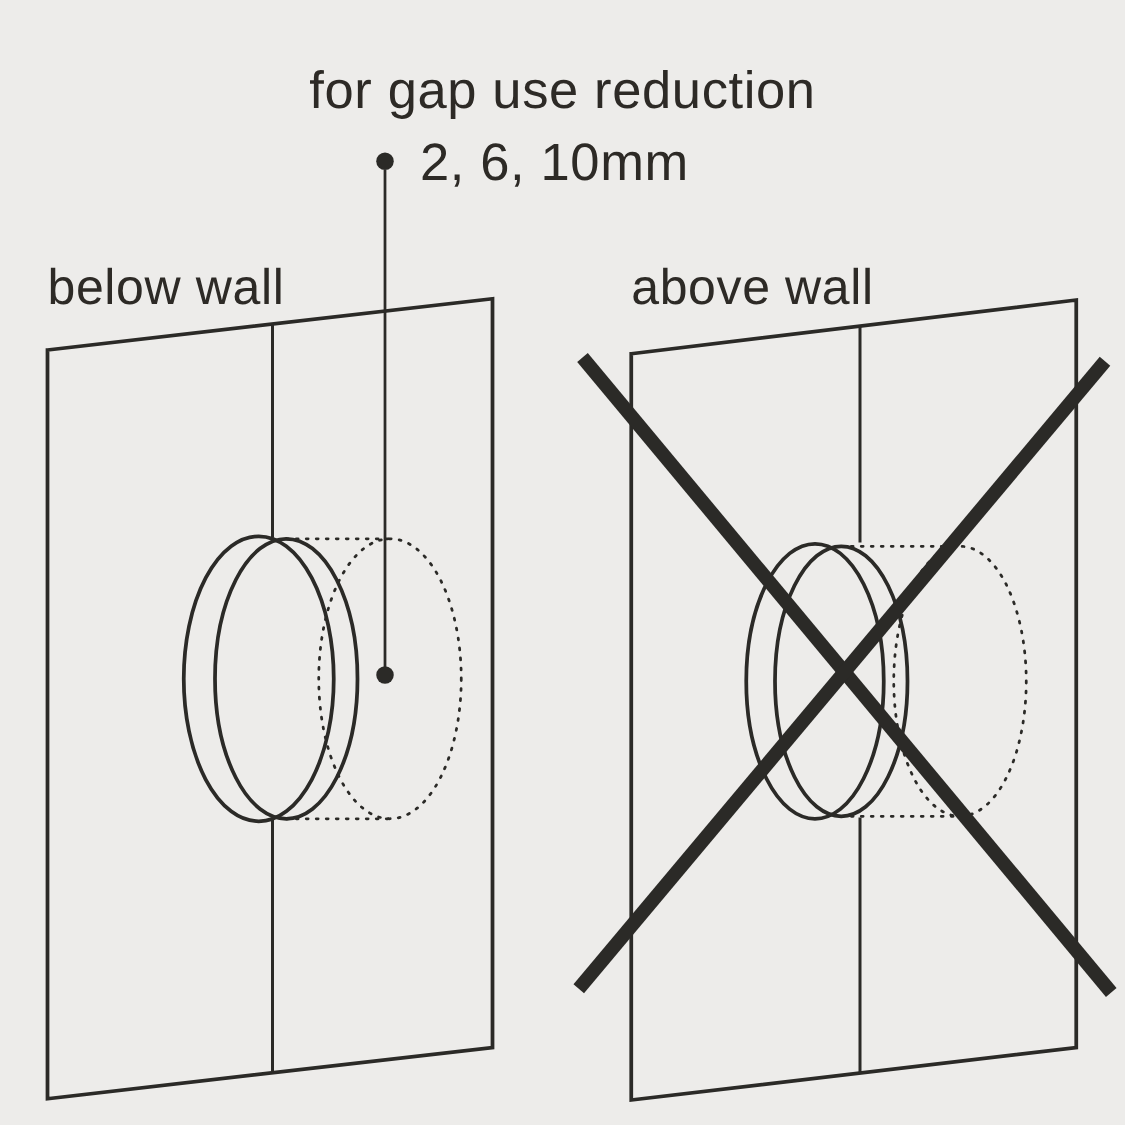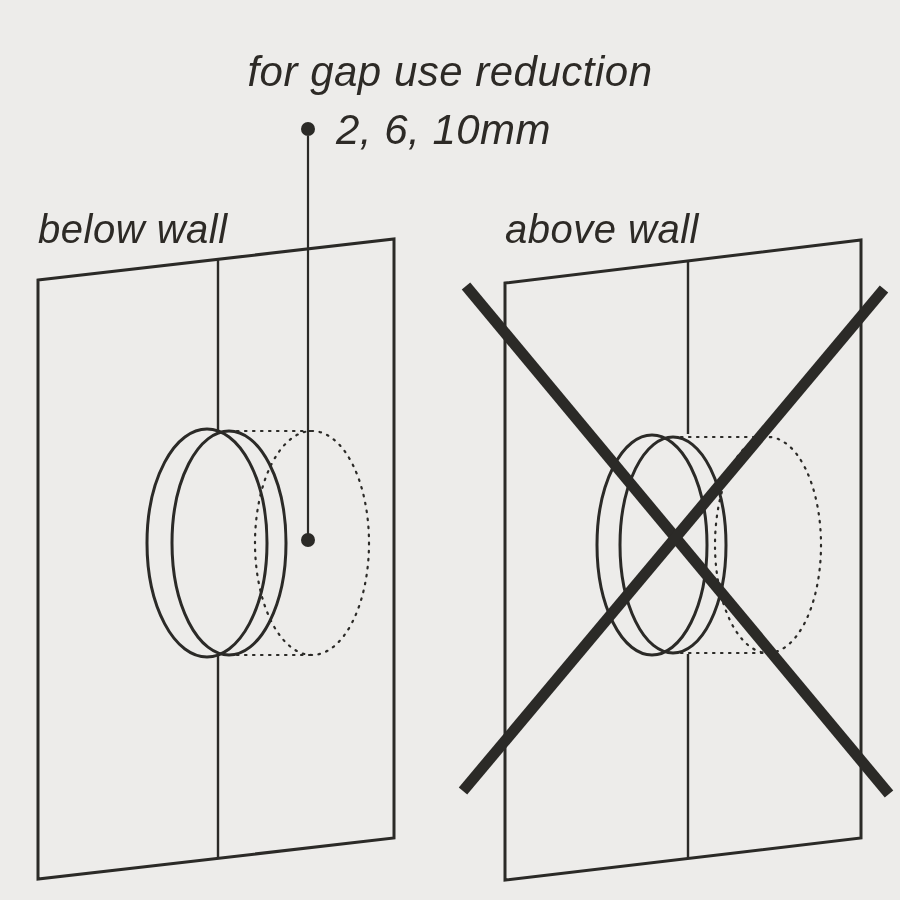--- a/index.html
+++ b/index.html
@@ -9,21 +9,20 @@
   body {
     background: #edecea;
     font-family: "Liberation Sans", sans-serif;
   }
   .canvas {
     position: relative;
     width: 900px;
     height: 900px;
     background: #edecea;
     overflow: hidden;
-    font-style: italic;
   }
   svg text {
     font-family: "Liberation Sans", sans-serif;
     letter-spacing: 0.5px;
   }
   .title-text {
     font-size: 42px;
     font-weight: 500;
   }
   .label-text {

